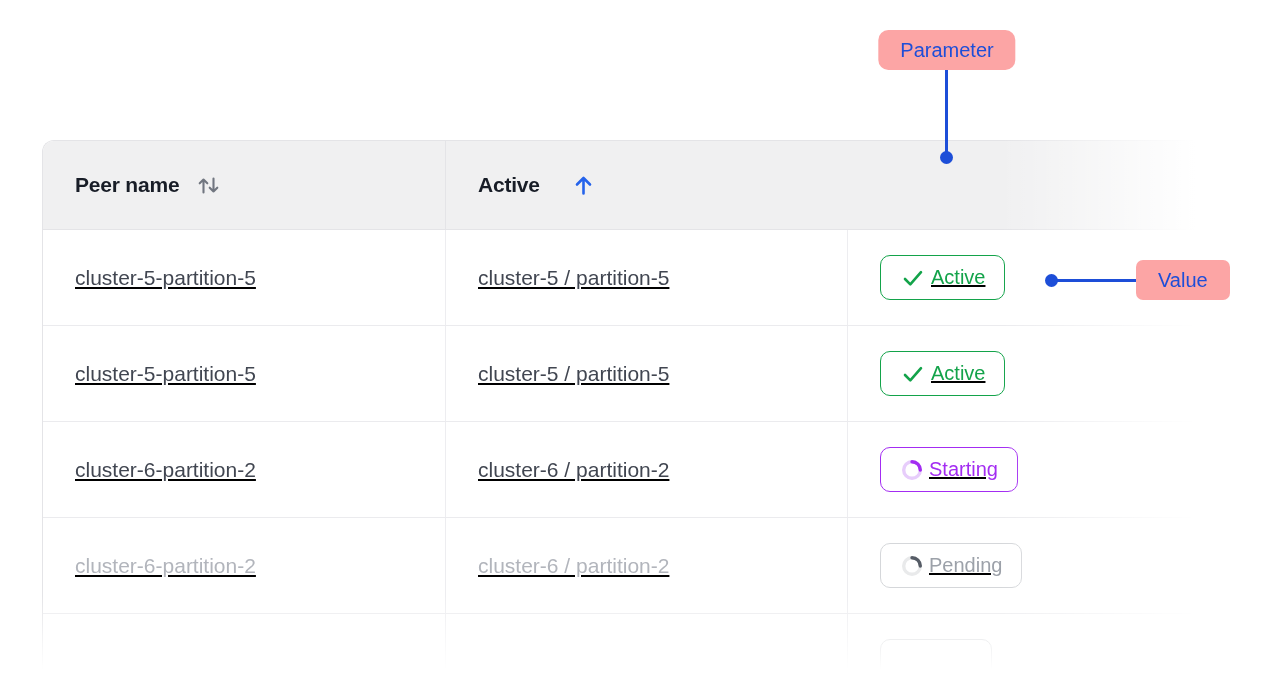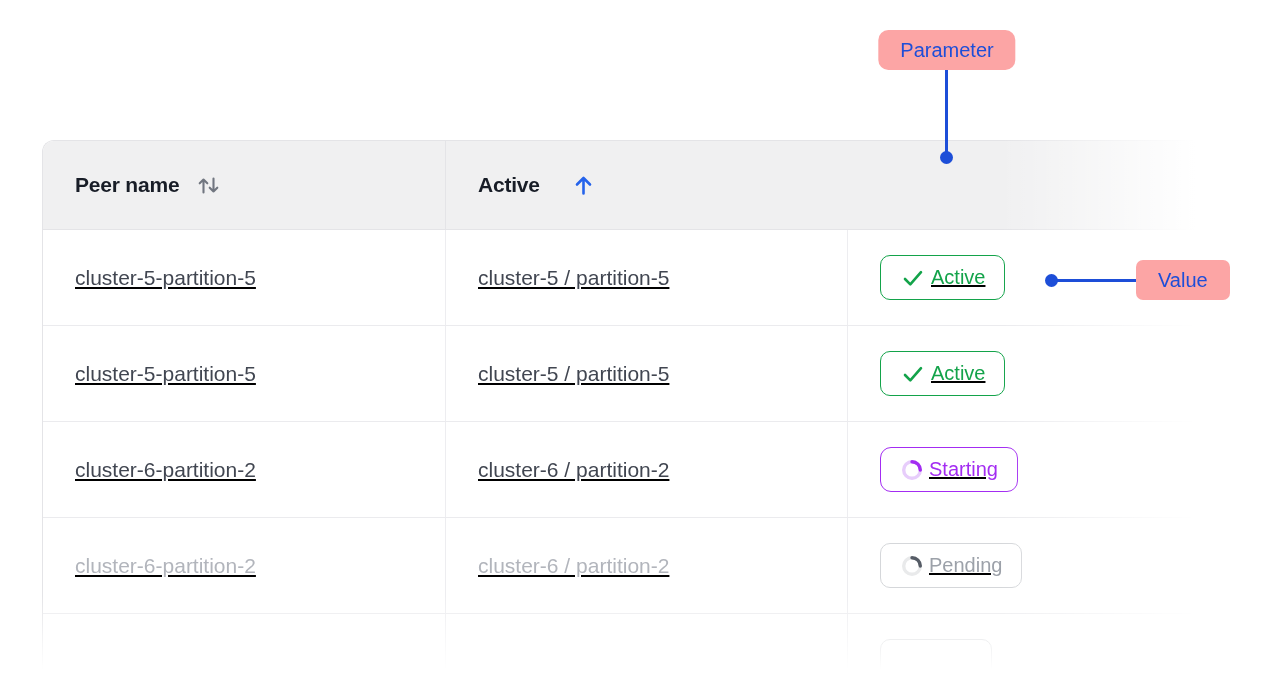--- a/index.html
+++ b/index.html
@@ -54,21 +54,21 @@
 
   
   .badge {
     display: inline-flex; align-items: center;
     gap: 5px; height: 45px; padding: 0 19px;
     border-radius: 10px; border: 1.5px solid;
     font-size: 20px; font-weight: 500;
     background: #ffffff;
   }
   .badge-active   { border-color: #13a34a; color: #13a34a; }
-  .badge-starting { border-color: #a32cf2; color: #a32cf2; border-radius: 11px; }
+  .badge-starting { border-color: #a32cf2; color: #a32cf2; }
   .badge-pending  { border-color: #d5d7da; color: #9ca1a9; }
   .badge-partial  { border-color: #d5d7da; color: #9ca1a9; min-width: 112px; }
   .badge .icon { display: inline-flex; }
   .badge-starting .spin-ring { stroke: #e7cdfb; }
   .badge-starting .spin-arc  { stroke: #a32cf2; }
   .badge-pending  .spin-ring { stroke: #e9eaeb; }
   .badge-pending  .spin-arc  { stroke: #565c66; }
 
   
   .fade-right {

